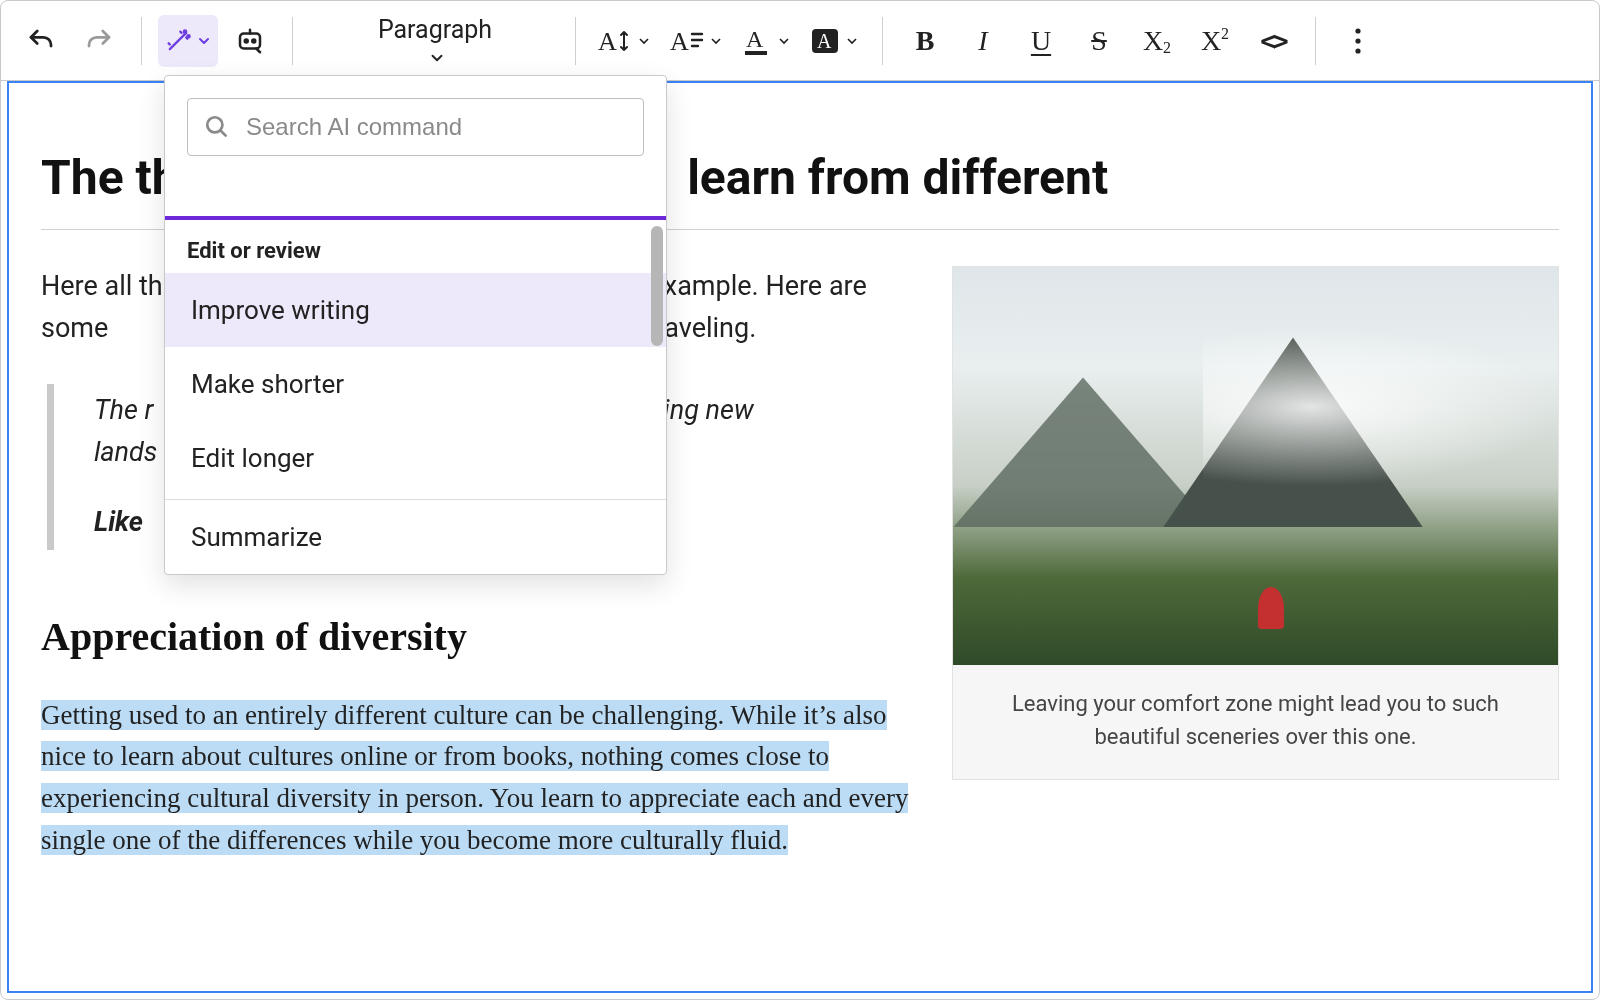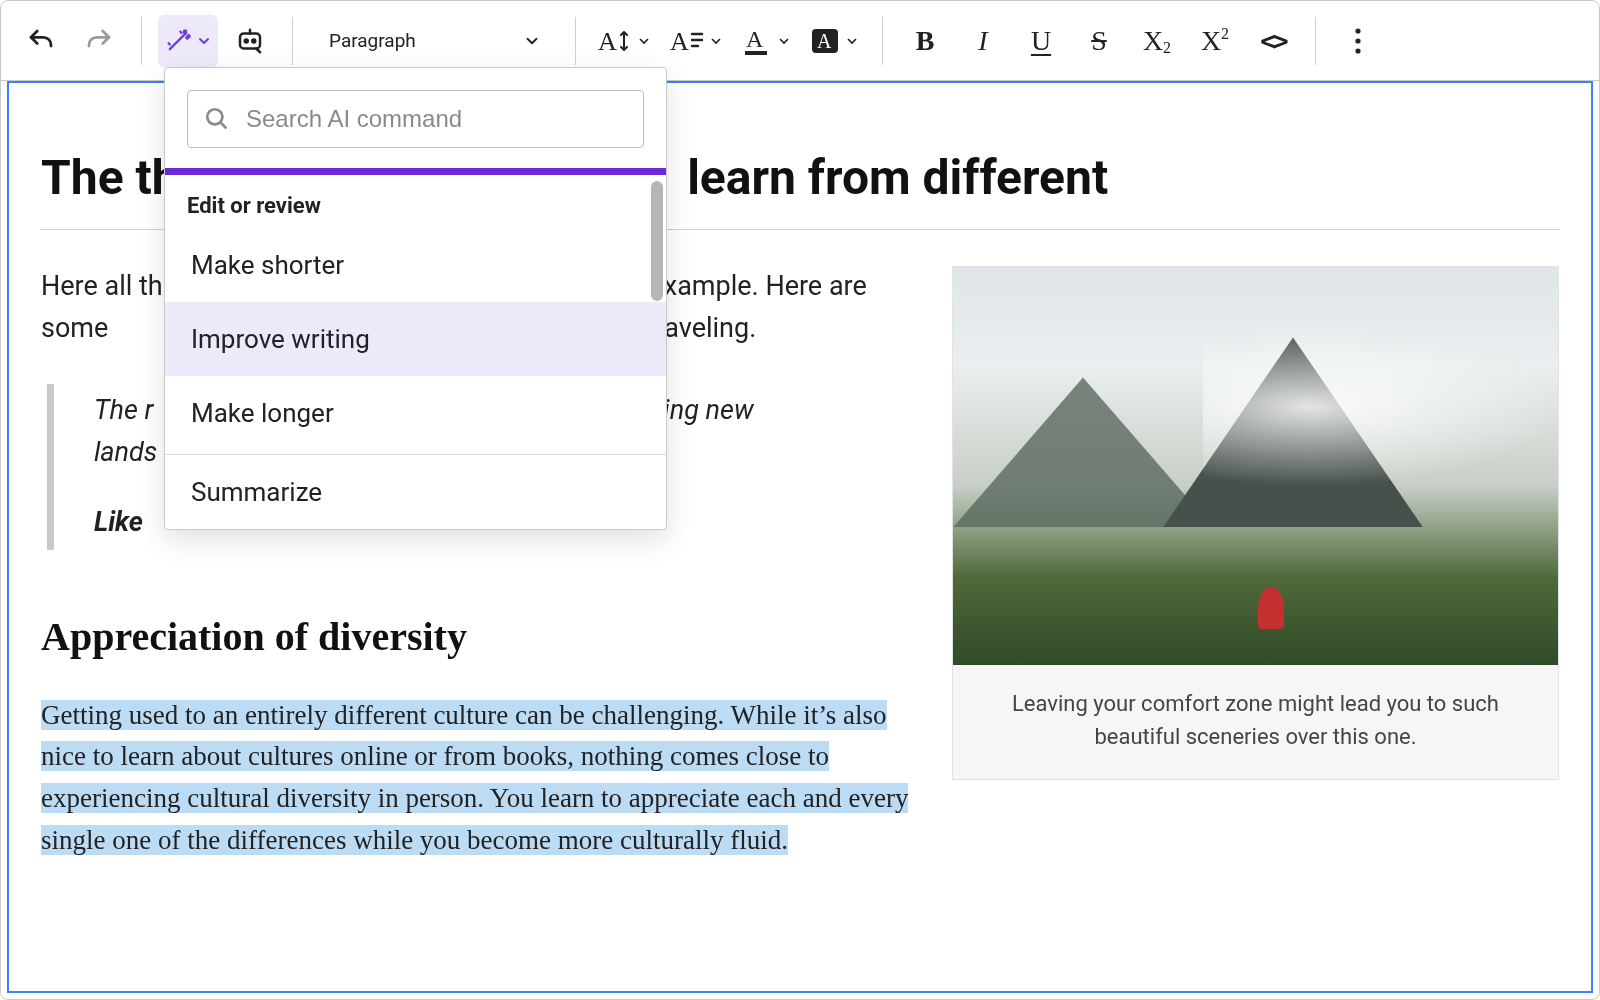--- a/index.html
+++ b/index.html
@@ -55,24 +55,25 @@
     margin-left:4px;
     display:inline-flex;
   }
   .block-select {
     display:flex;
     align-items:center;
     justify-content:space-between;
     width:250px;
     height:52px;
     padding:0 18px 0 20px;
-    font-size:19px;
+    font-size:25px;
     color:#222;
     border-radius:6px;
     cursor:pointer;
+    flex-direction:column;
   }
   .toolbar svg { display:block; }
   .bold { font-weight:800; font-size:28px; font-family: "Times New Roman", serif;}
   .italic { font-style:italic; font-size:28px; font-family: "Times New Roman", serif;}
   .underline { font-size:28px; text-decoration: underline; font-family: "Times New Roman", serif; text-underline-offset:4px;}
   .strike { font-size:28px; text-decoration: line-through; font-family: "Times New Roman", serif;}
   .subsup { font-size:28px; font-family: "Times New Roman", serif; display:flex; align-items:flex-end;}
   .subsup .sm { font-size:16px; }
   .subsup.sup { align-items:flex-start; }
   .codeglyph { font-size:26px; font-family: monospace; font-weight:600; letter-spacing:-3px;}
@@ -161,21 +162,21 @@
     padding:22px 28px 26px;
     font-size:22px;
     color:#454545;
     text-align:center;
     line-height:1.5;
   }
   
   .ai-panel {
     position:absolute;
     left:163px;
-    top:66px;
+    top:74px;
     width:503px;
     max-height:560px;
     background:#fff;
     border:1px solid #c9c9c9;
     border-radius:4px;
     box-shadow:0 10px 28px rgba(0,0,0,.12);
     z-index:50;
     overflow:hidden;
   }
   .ai-panel .search-row {
@@ -190,24 +191,25 @@
     height:58px;
     padding:0 16px;
     color:#8a8a8a;
     font-size:24px;
   }
   .ai-search input {
     border:none; outline:none; font-size:24px; flex:1; color:#333; background:transparent;
   }
   .ai-search input::placeholder { color:#8a8a8a; }
   .ai-list {
-    border-top:7px solid #6d28d9;
+    border-top:4px solid #6d28d9;
     max-height:440px;
     overflow:hidden;
     position:relative;
+    margin-top:40px;
   }
   .ai-group-label {
     padding:18px 22px 10px;
     font-size:22px;
     font-weight:700;
     color:#222;
   }
   .ai-item {
     padding:22px 26px;
     font-size:26px;
@@ -409,21 +411,21 @@
         <svg width="26" height="26" viewBox="0 0 24 24" fill="none" stroke="#8a8a8a" stroke-width="2.5" stroke-linecap="round">
             <circle cx="10" cy="10" r="7"></circle>
             <line x1="20" y1="20" x2="15" y2="15"></line>
           </svg>
         <input type="text" placeholder="Search AI command" style="">
       </div>
     </div>
     <div class="ai-list">
       <div class="ai-scroll-thumb"></div>
       <div class="ai-group-label">Edit or review</div>
+      <div class="ai-item hover">Improve writing</div>
       <div class="ai-item">Make shorter</div>
-      <div class="ai-item hover">Improve writing</div>
-      <div class="ai-item">Make longer</div>
+      <div class="ai-item">Edit longer</div>
       <div class="ai-divider"></div>
       <div class="ai-item">Summarize</div>
     </div>
   </div>
 
 </div>
 
 </body></html>

